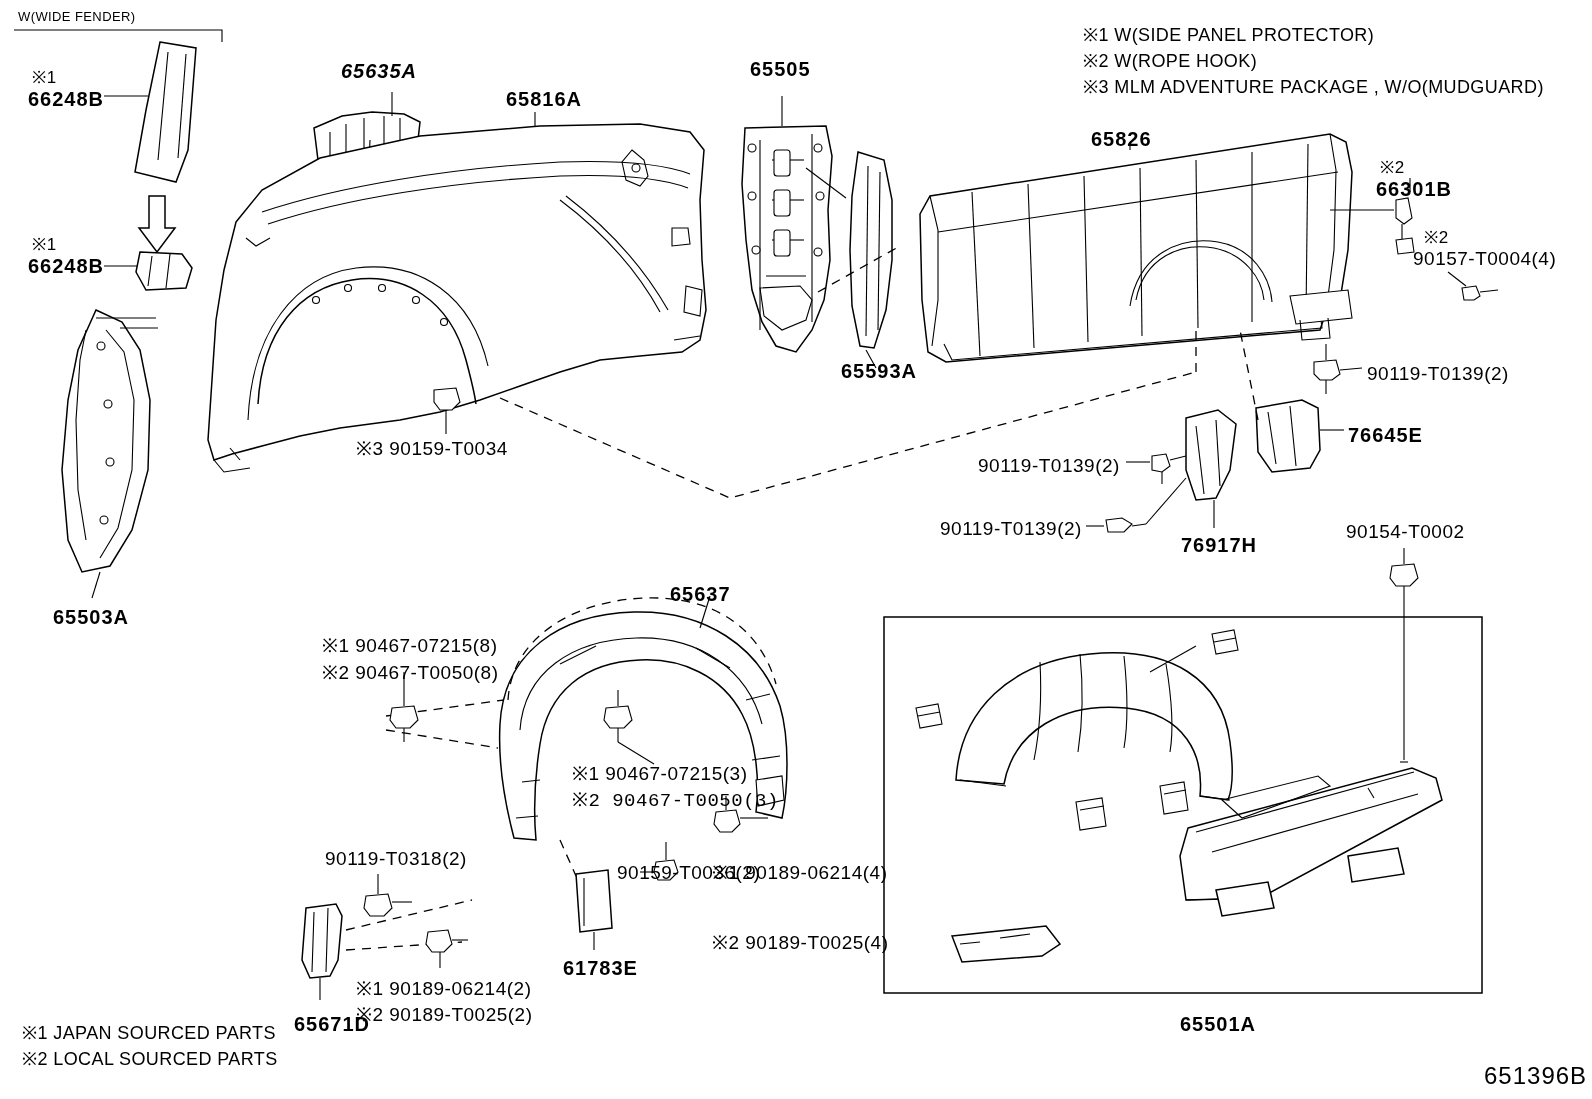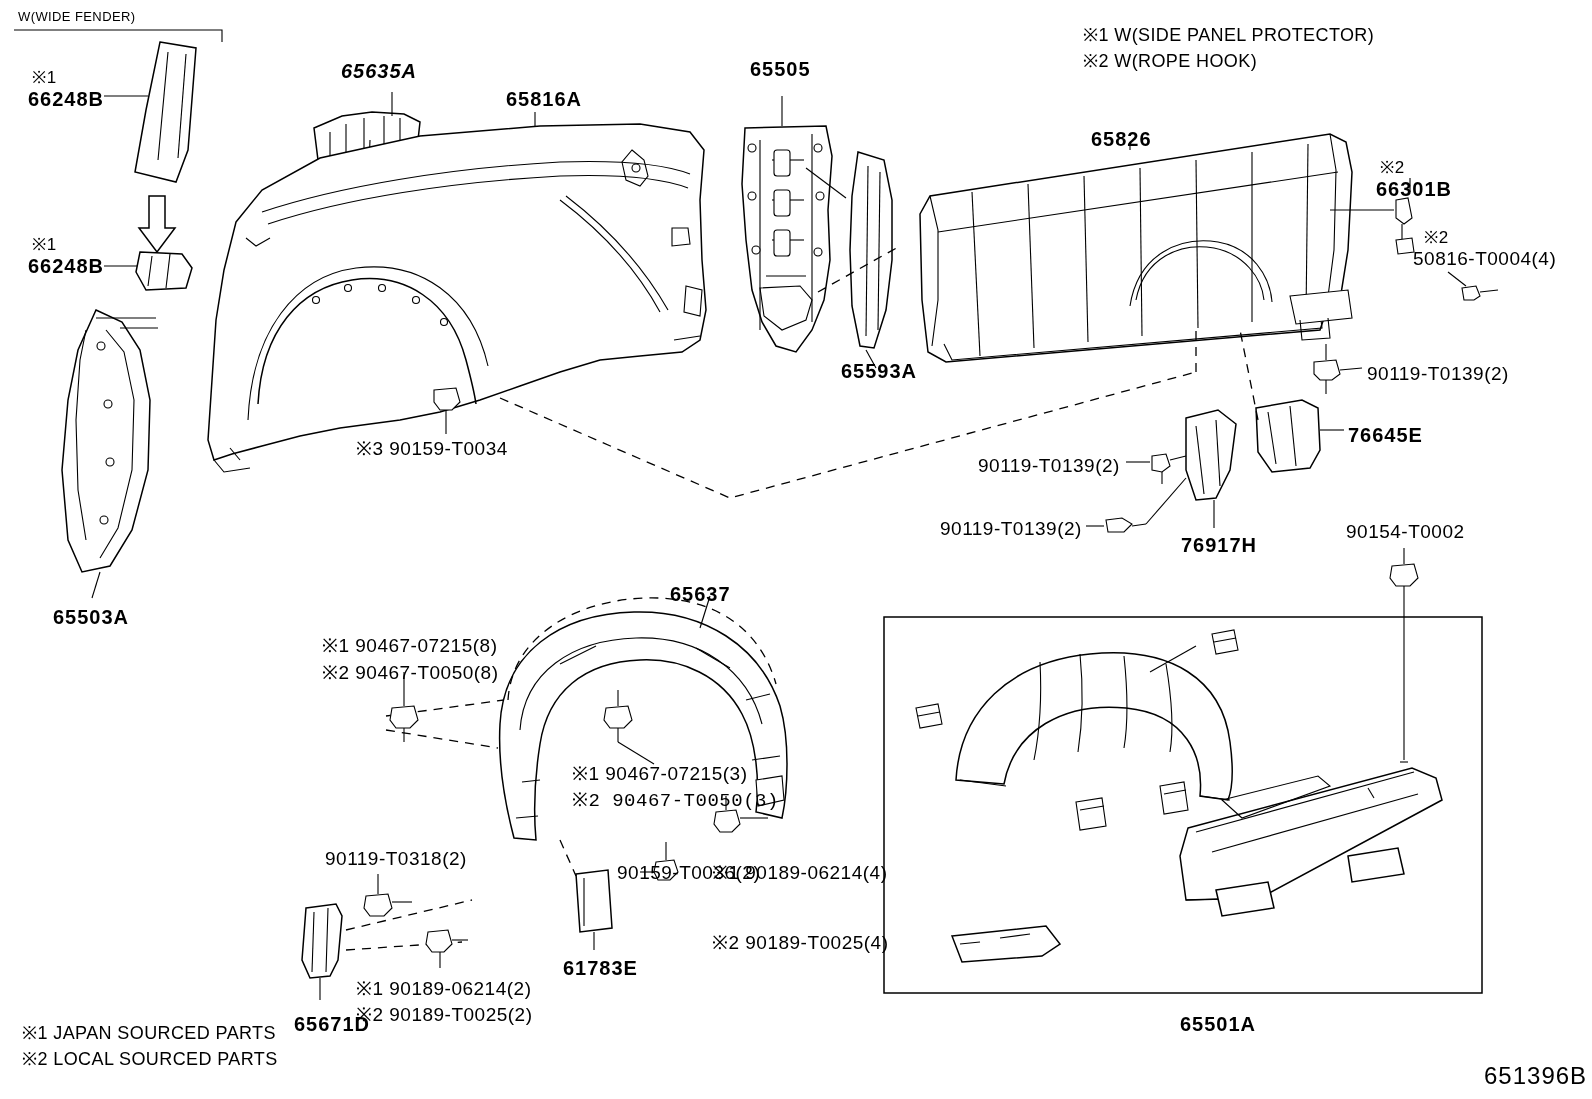--- a/index.html
+++ b/index.html
@@ -302,20 +302,21 @@
     <path class="fillw" d="M952,936 L1046,926 L1060,944 L1042,956 L962,962 Z"></path>
     <path class="ln-t" d="M1000,938 L1030,934"></path>
     <path class="ln-t" d="M960,944 L980,942"></path>
 
   </svg>
 
   <div class="note" style="left:18px; top:8px; font-size:13px;">W(WIDE FENDER)</div>
 
   <div class="note" style="left:1083px; top:24px;">※1 W(SIDE PANEL PROTECTOR)</div>
   <div class="note" style="left:1083px; top:50px;">※2 W(ROPE HOOK)</div>
+  <div class="note" style="left:1083px; top:76px;">※3 MLM ADVENTURE PACKAGE , W/O(MUDGUARD)</div>
 
   <div class="note" style="left:22px; top:1022px;">※1 JAPAN SOURCED PARTS</div>
   <div class="note" style="left:22px; top:1048px;">※2 LOCAL SOURCED PARTS</div>
 
   <div class="corner" style="left:1484px; top:1062px;">651396B</div>
 
   <div class="lbl small" style="left:32px; top:68px;">※1</div>
   <div class="lbl big" style="left:28px; top:88px;">66248B</div>
 
   <div class="lbl small" style="left:32px; top:235px;">※1</div>
@@ -324,21 +325,21 @@
   <div class="lbl big" style="left:341px; top:60px;font-style:italic;">65635A</div>
   <div class="lbl big" style="left:506px; top:88px;">65816A</div>
   <div class="lbl big" style="left:750px; top:58px;">65505</div>
   <div class="lbl big" style="left:841px; top:360px;">65593A</div>
   <div class="lbl big" style="left:1091px; top:128px;">65826</div>
 
   <div class="lbl small" style="left:1380px; top:158px;">※2</div>
   <div class="lbl big" style="left:1376px; top:178px;">66301B</div>
 
   <div class="lbl small" style="left:1424px; top:228px;">※2</div>
-  <div class="lbl" style="left:1413px; top:248px;">50816-T0004(4)</div>
+  <div class="lbl" style="left:1413px; top:248px;">90157-T0004(4)</div>
 
   <div class="lbl" style="left:1367px; top:363px;">90119-T0139(2)</div>
   <div class="lbl big" style="left:1348px; top:424px;">76645E</div>
   <div class="lbl" style="left:978px; top:455px;">90119-T0139(2)</div>
   <div class="lbl" style="left:940px; top:518px;">90119-T0139(2)</div>
   <div class="lbl big" style="left:1181px; top:534px;">76917H</div>
   <div class="lbl" style="left:1346px; top:521px;">90154-T0002</div>
   <div class="lbl" style="left:356px; top:438px;">※3 90159-T0034</div>
   <div class="lbl big" style="left:53px; top:606px;">65503A</div>
   <div class="lbl big" style="left:670px; top:583px;">65637</div>

